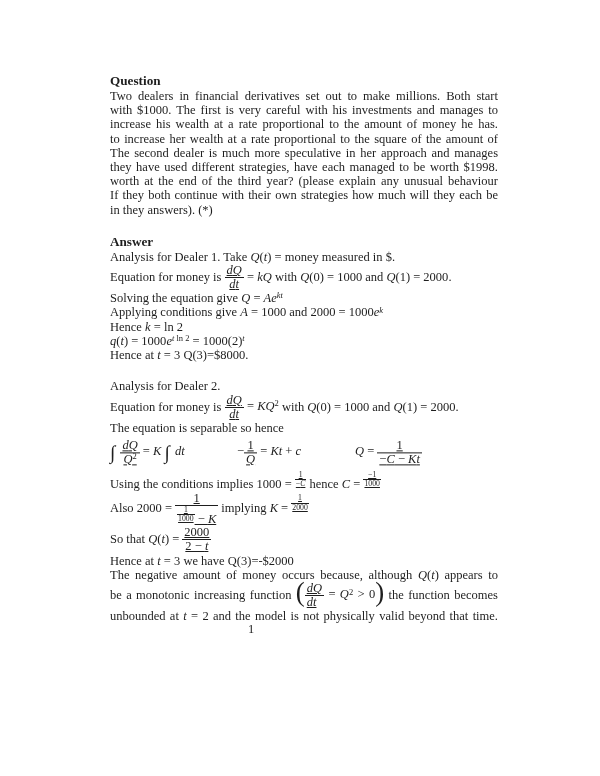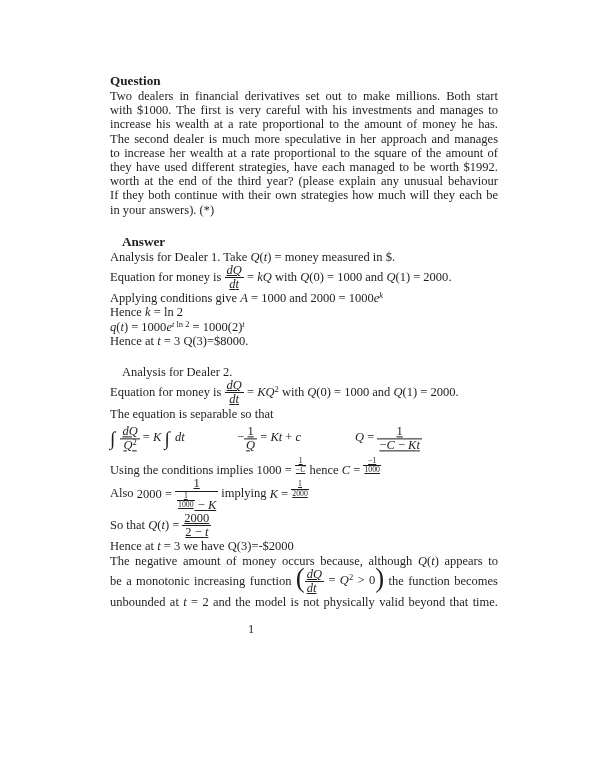--- a/index.html
+++ b/index.html
@@ -7,21 +7,21 @@
     position:relative;
     width:502px;height:776px;
     background:#ffffff;
     color:#1e1e1e;
     font-family:"Liberation Serif","DejaVu Serif",serif;
     font-size:12.5px;
     overflow:hidden;
   }
   .textblock{position:absolute;left:110px;top:73px;width:388px;}
   .heading{font-weight:bold;font-size:13.2px;line-height:15px;margin-bottom:1px;}
-  .sp{margin-top:17px;margin-left:12px;}
+  .sp{margin-top:17px;}
   .line{line-height:14.2px;min-height:14.2px;}
   .jline{line-height:14.2px;text-align:justify;text-align-last:justify;}
   .jlast{line-height:14.2px;text-align:left;}
   
   .m{white-space:pre-wrap;}
   .m i{font-style:italic;}
   .frac{display:inline-block;text-align:center;vertical-align:middle;}
   .frac .fn,.frac .fd{display:block;line-height:1.05;padding:0 2px;text-decoration:underline;}
   .frac .fd{border-top:1px solid currentColor;}
   .tf{font-size:0.62em;vertical-align:0.25em;}
@@ -41,43 +41,44 @@
 <body>
 
 <div class="page">
   <div class="textblock">
 
     <div class="heading">Question</div>
     <div>
       <div class="jline">Two dealers in financial derivatives set out to make millions.  Both start</div>
       <div class="jline">with $1000.  The first is very careful with his investments and manages to</div>
       <div class="jline">increase his wealth at a rate proportional to the amount of money he has.</div>
+      <div class="jline">to increase her wealth at a rate proportional to the square of the amount of</div>
       <div class="jline">The second dealer is much more speculative in her approach and manages</div>
-      <div class="jline">to increase her wealth at a rate proportional to the square of the amount of</div>
-      <div class="jline">they have used different strategies, have each managed to be worth $1992.</div>
+      <div class="jline">they have used different strategies, have each managed to be worth $1998.</div>
       <div class="jline">worth at the end of the third year?  (please explain any unusual behaviour</div>
       <div class="jline">If they both continue with their own strategies how much will they each be</div>
-      <div class="jlast">in your answers). (*)</div>
+      <div class="jlast">in they answers). (*)</div>
     </div>
 
     <div class="heading sp">Answer</div>
 
     <div>
       <div class="line">Analysis for Dealer 1.  Take <span class="m"><i>Q</i>(<i>t</i>) =</span> money measured in $.</div>
       <div class="line">Equation for money is <span class="m"><span class="frac"><span class="fn"><i>d</i><i>Q</i></span><span class="fd"><i>d</i><i>t</i></span></span> = <i>k</i><i>Q</i></span> with <span class="m"><i>Q</i>(0) = 1000</span> and <span class="m"><i>Q</i>(1) = 2000</span>.</div>
+      <div class="line">Solving the equation give <span class="m"><i>Q</i> = <i>A</i><i>e</i><sup><i>k</i><i>t</i></sup></span></div>
       <div class="line">Applying conditions give <span class="m"><i>A</i> = 1000</span> and <span class="m">2000 = 1000<i>e</i><sup><i>k</i></sup></span></div>
       <div class="line">Hence <span class="m"><i>k</i> = ln 2</span></div>
       <div class="line"><span class="m"><i>q</i>(<i>t</i>) = 1000<i>e</i><sup><i>t</i> ln 2</sup> = 1000(2)<sup><i>t</i></sup></span></div>
       <div class="line">Hence at <span class="m"><i>t</i> = 3</span> Q(3)=$8000.</div>
     </div>
 
     <div>
       <div class="line sp">Analysis for Dealer 2.</div>
       <div class="line">Equation for money is <span class="m"><span class="frac"><span class="fn"><i>d</i><i>Q</i></span><span class="fd"><i>d</i><i>t</i></span></span> = <i>K</i><i>Q</i><sup>2</sup></span> with <span class="m"><i>Q</i>(0) = 1000</span> and <span class="m"><i>Q</i>(1) = 2000</span>.</div>
-      <div class="line">The equation is separable so that</div>
+      <div class="line">The equation is separable so hence</div>
       <div class="eqrow">
         <span class="eq eq1"><span class="m"><span class="intg">∫</span> <span class="frac"><span class="fn"><i>d</i><i>Q</i></span><span class="fd"><i>Q</i><sup>2</sup></span></span> = <i>K</i> <span class="intg">∫</span> <i>d</i><i>t</i></span></span>
         <span class="eq eq2"><span class="m">−<span class="frac"><span class="fn">1</span><span class="fd"><i>Q</i></span></span> = <i>K</i><i>t</i> + <i>c</i></span></span>
         <span class="eq eq3"><span class="m"><i>Q</i> = <span class="frac"><span class="fn">1</span><span class="fd">−<i>C</i> − <i>K</i><i>t</i></span></span></span></span>
       </div>
       <div class="line">Using the conditions implies <span class="m">1000 = <span class="frac tf"><span class="fn">1</span><span class="fd">−<i>C</i></span></span></span> hence <span class="m"><i>C</i> = <span class="frac tf"><span class="fn">−1</span><span class="fd">1000</span></span></span></div>
       <div class="line">Also <span class="m">2000 = <span class="frac"><span class="fn">1</span><span class="fd"><span class="frac tf"><span class="fn">1</span><span class="fd">1000</span></span> − <i>K</i></span></span></span> implying <span class="m"><i>K</i> = <span class="frac tf"><span class="fn">1</span><span class="fd">2000</span></span></span></div>
       <div class="line">So that <span class="m"><i>Q</i>(<i>t</i>) = <span class="frac"><span class="fn">2000</span><span class="fd">2 − <i>t</i></span></span></span></div>
       <div class="line">Hence at <span class="m"><i>t</i> = 3</span> we have Q(3)=-$2000</div>
       <div class="jline">The negative amount of money occurs because, although <span class="m"><i>Q</i>(<i>t</i>)</span> appears to</div>

